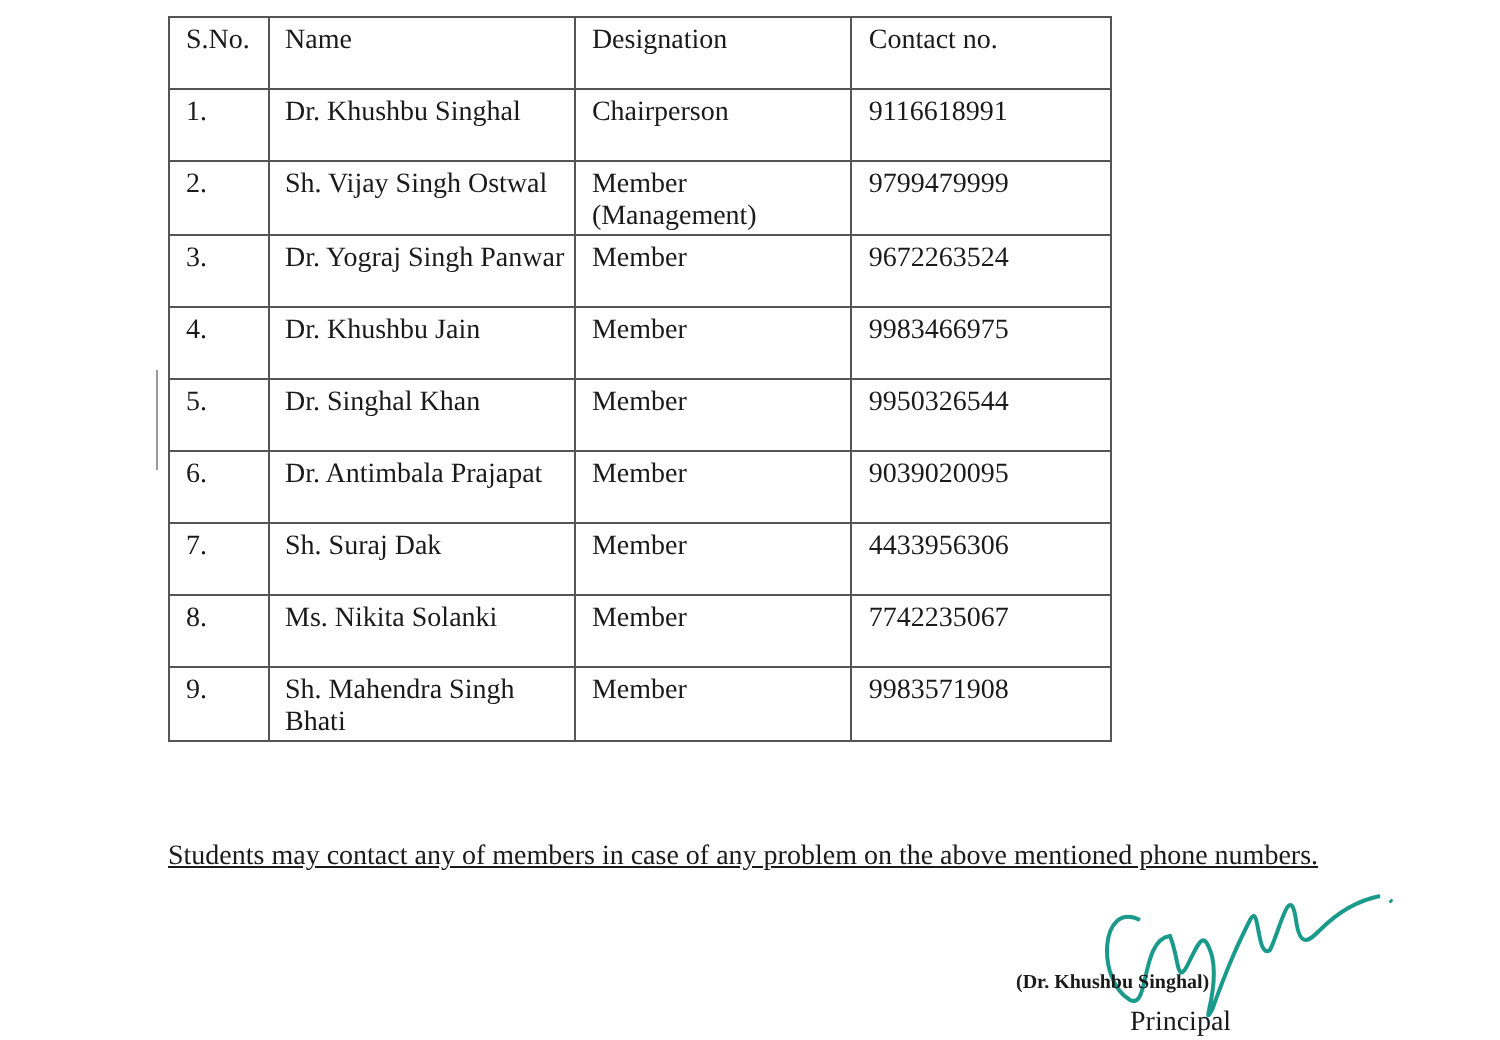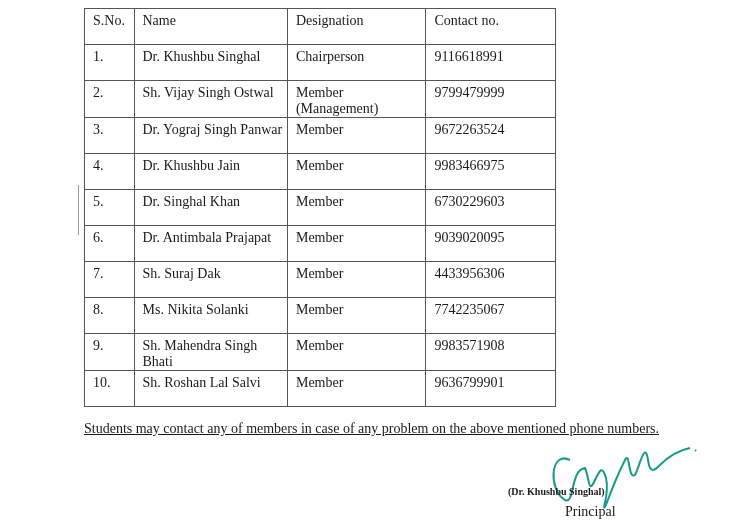--- a/index.html
+++ b/index.html
@@ -91,21 +91,21 @@
       <tr>
         <td>4.</td>
         <td>Dr. Khushbu Jain</td>
         <td>Member</td>
         <td>9983466975</td>
       </tr>
       <tr>
         <td>5.</td>
         <td>Dr. Singhal Khan</td>
         <td>Member</td>
-        <td>6730229603</td>
+        <td>9950326544</td>
       </tr>
       <tr>
         <td>6.</td>
         <td>Dr. Antimbala Prajapat</td>
         <td>Member</td>
         <td>9039020095</td>
       </tr>
       <tr>
         <td>7.</td>
         <td>Sh. Suraj Dak</td>
@@ -117,26 +117,20 @@
         <td>Ms. Nikita Solanki</td>
         <td>Member</td>
         <td>7742235067</td>
       </tr>
       <tr>
         <td>9.</td>
         <td>Sh. Mahendra Singh Bhati</td>
         <td>Member</td>
         <td>9983571908</td>
       </tr>
-      <tr>
-        <td>10.</td>
-        <td>Sh. Roshan Lal Salvi</td>
-        <td>Member</td>
-        <td>9636799901</td>
-      </tr>
     </tbody>
 </table>
 
 <div class="note">Students may contact any of members in case of any problem on the above mentioned phone numbers.</div>
 
 <svg class="signature" viewBox="0 0 160 100">
   <path id="sig-path" fill="none" stroke-width="2" d="M30 40 C 10 30, 8 70, 25 80 C 35 85, 30 50, 45 48 C 50 60, 48 75, 55 60 C 60 50, 62 45, 66 58 C 70 75, 60 95, 66 85 C 75 60, 80 50, 85 40 C 90 30, 88 60, 95 55 C 100 45, 105 20, 108 40 C 110 55, 115 50, 120 45 C 130 35, 140 30, 150 28 M155 30 l1 1" stroke="#1a9a8a"></path>
 </svg>
 
 <div class="sig-name">(Dr. Khushbu Singhal)</div>

